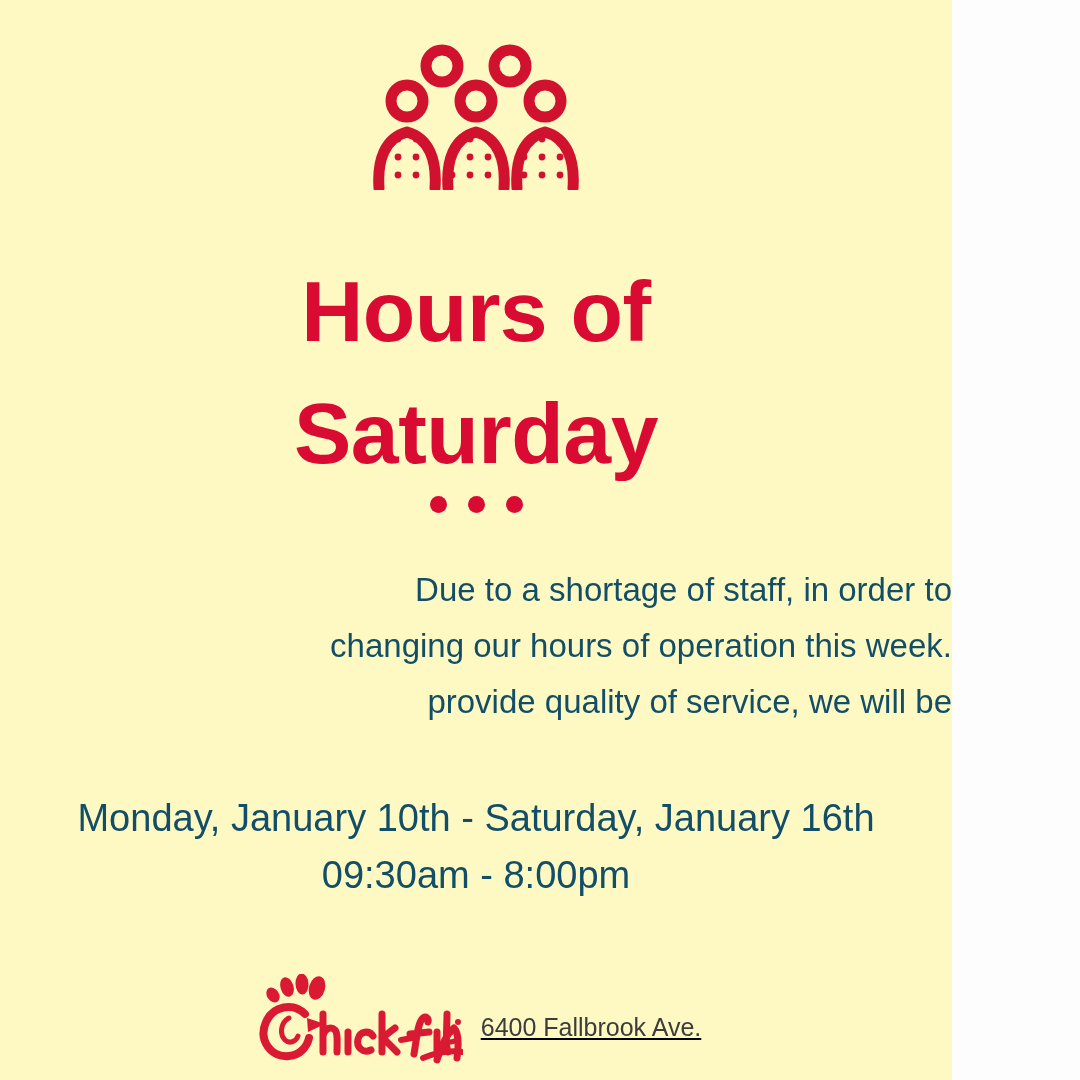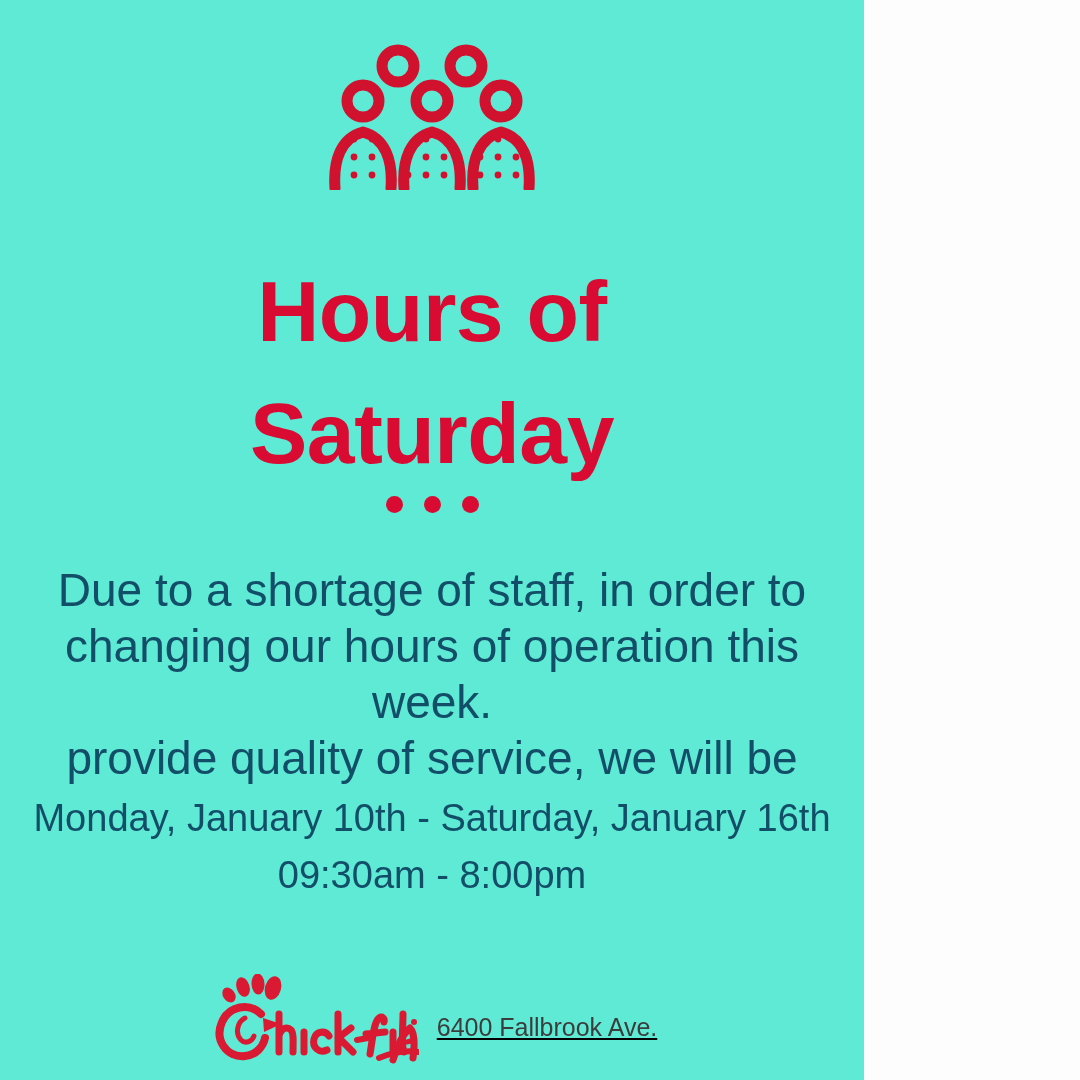--- a/index.html
+++ b/index.html
@@ -9,23 +9,23 @@
   body {
     width: 1080px;
     height: 1080px;
     background: #fdfdfd;
     font-family: "Liberation Sans", sans-serif;
     overflow: hidden;
   }
 
   #poster {
     position: relative;
-    width: 864px;
+    width: 952px;
     height: 1080px;
-    background: #5eead4;
+    background: #fef9c3;
     box-sizing: border-box;
   }
 
   
   .people-icon {
     position: absolute;
     left: 50%;
     top: 40px;
     transform: translateX(-50%);
     width: 210px;
@@ -68,23 +68,23 @@
     background: #d90b33;
     display: block;
   }
 
   
   .body-copy {
     position: absolute;
     left: 0;
     right: 0;
     top: 562px;
-    text-align: center;
+    text-align: right;
     color: #134e68;
-    font-size: 46px;
+    font-size: 33px;
     line-height: 56px;
     font-weight: normal;
   }
   .body-copy .line { display: block; }
 
   .schedule {
     position: absolute;
     left: 0;
     right: 0;
     top: 790px;

